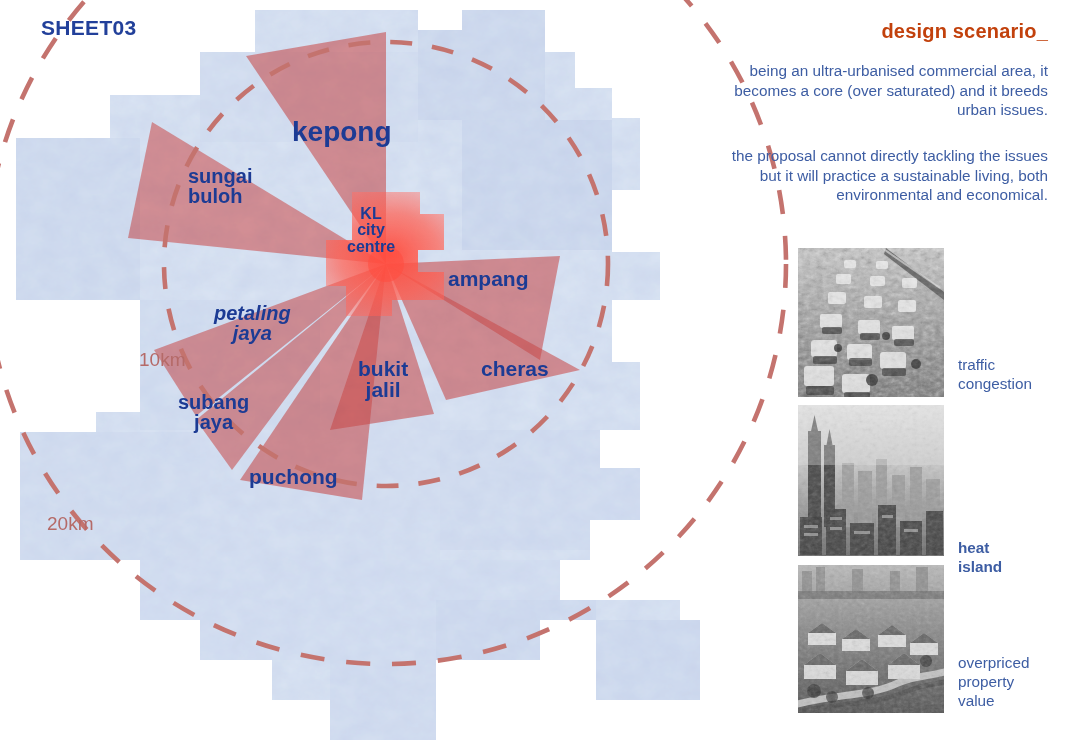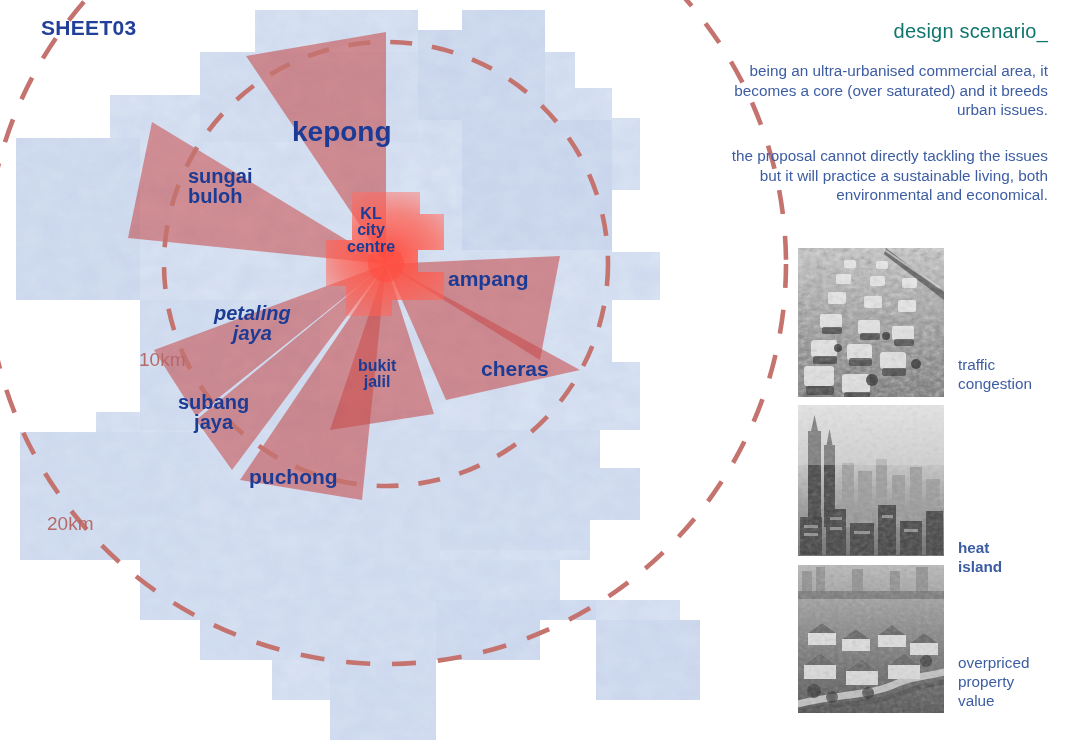--- a/index.html
+++ b/index.html
@@ -65,22 +65,22 @@
   #right-panel {
     position: absolute;
     left: 700px; top: 0;
     width: 381px; height: 747px;
     z-index: 50;
   }
   #scenario-title {
     position: absolute;
     right: 33px; top: 20px;
     font-size: 20px;
-    font-weight: normal;
-    color: #0f766e;
+    font-weight: bold;
+    color: #c2410c;
     letter-spacing: 0.2px;
   }
   .scenario-para {
     position: absolute;
     right: 33px;
     width: 330px;
     text-align: right;
     font-size: 15.3px;
     line-height: 1.28;
     color: #3d5da3;
@@ -222,21 +222,21 @@
 
     <div class="place-label" style="left:292px; top:118px; font-size:28px;">kepong</div>
     <div class="place-label" style="left:188px; top:166px; font-size:20px; text-align:left;">sungai
 buloh</div>
     <div class="place-label" style="left:347px; top:206px; font-size:16px; text-align:center;">KL
 city
 centre</div>
     <div class="place-label" style="left:448px; top:268px; font-size:21px;">ampang</div>
     <div class="place-label" style="left:214px; top:303px; font-size:20px; text-align:center;font-style:italic;">petaling
 jaya</div>
-    <div class="place-label" style="left:358px; top:358px; font-size:16px; text-align:center;">bukit
+    <div class="place-label" style="left:358px; top:358px; font-size:21px; text-align:center;">bukit
 jalil</div>
     <div class="place-label" style="left:481px; top:358px; font-size:21px;">cheras</div>
     <div class="place-label" style="left:178px; top:392px; font-size:20px; text-align:center;">subang
 jaya</div>
     <div class="place-label" style="left:249px; top:466px; font-size:21px;">puchong</div>
   </div>
 
   <div id="right-panel">
 
     <div id="scenario-title">design scenario_</div>

